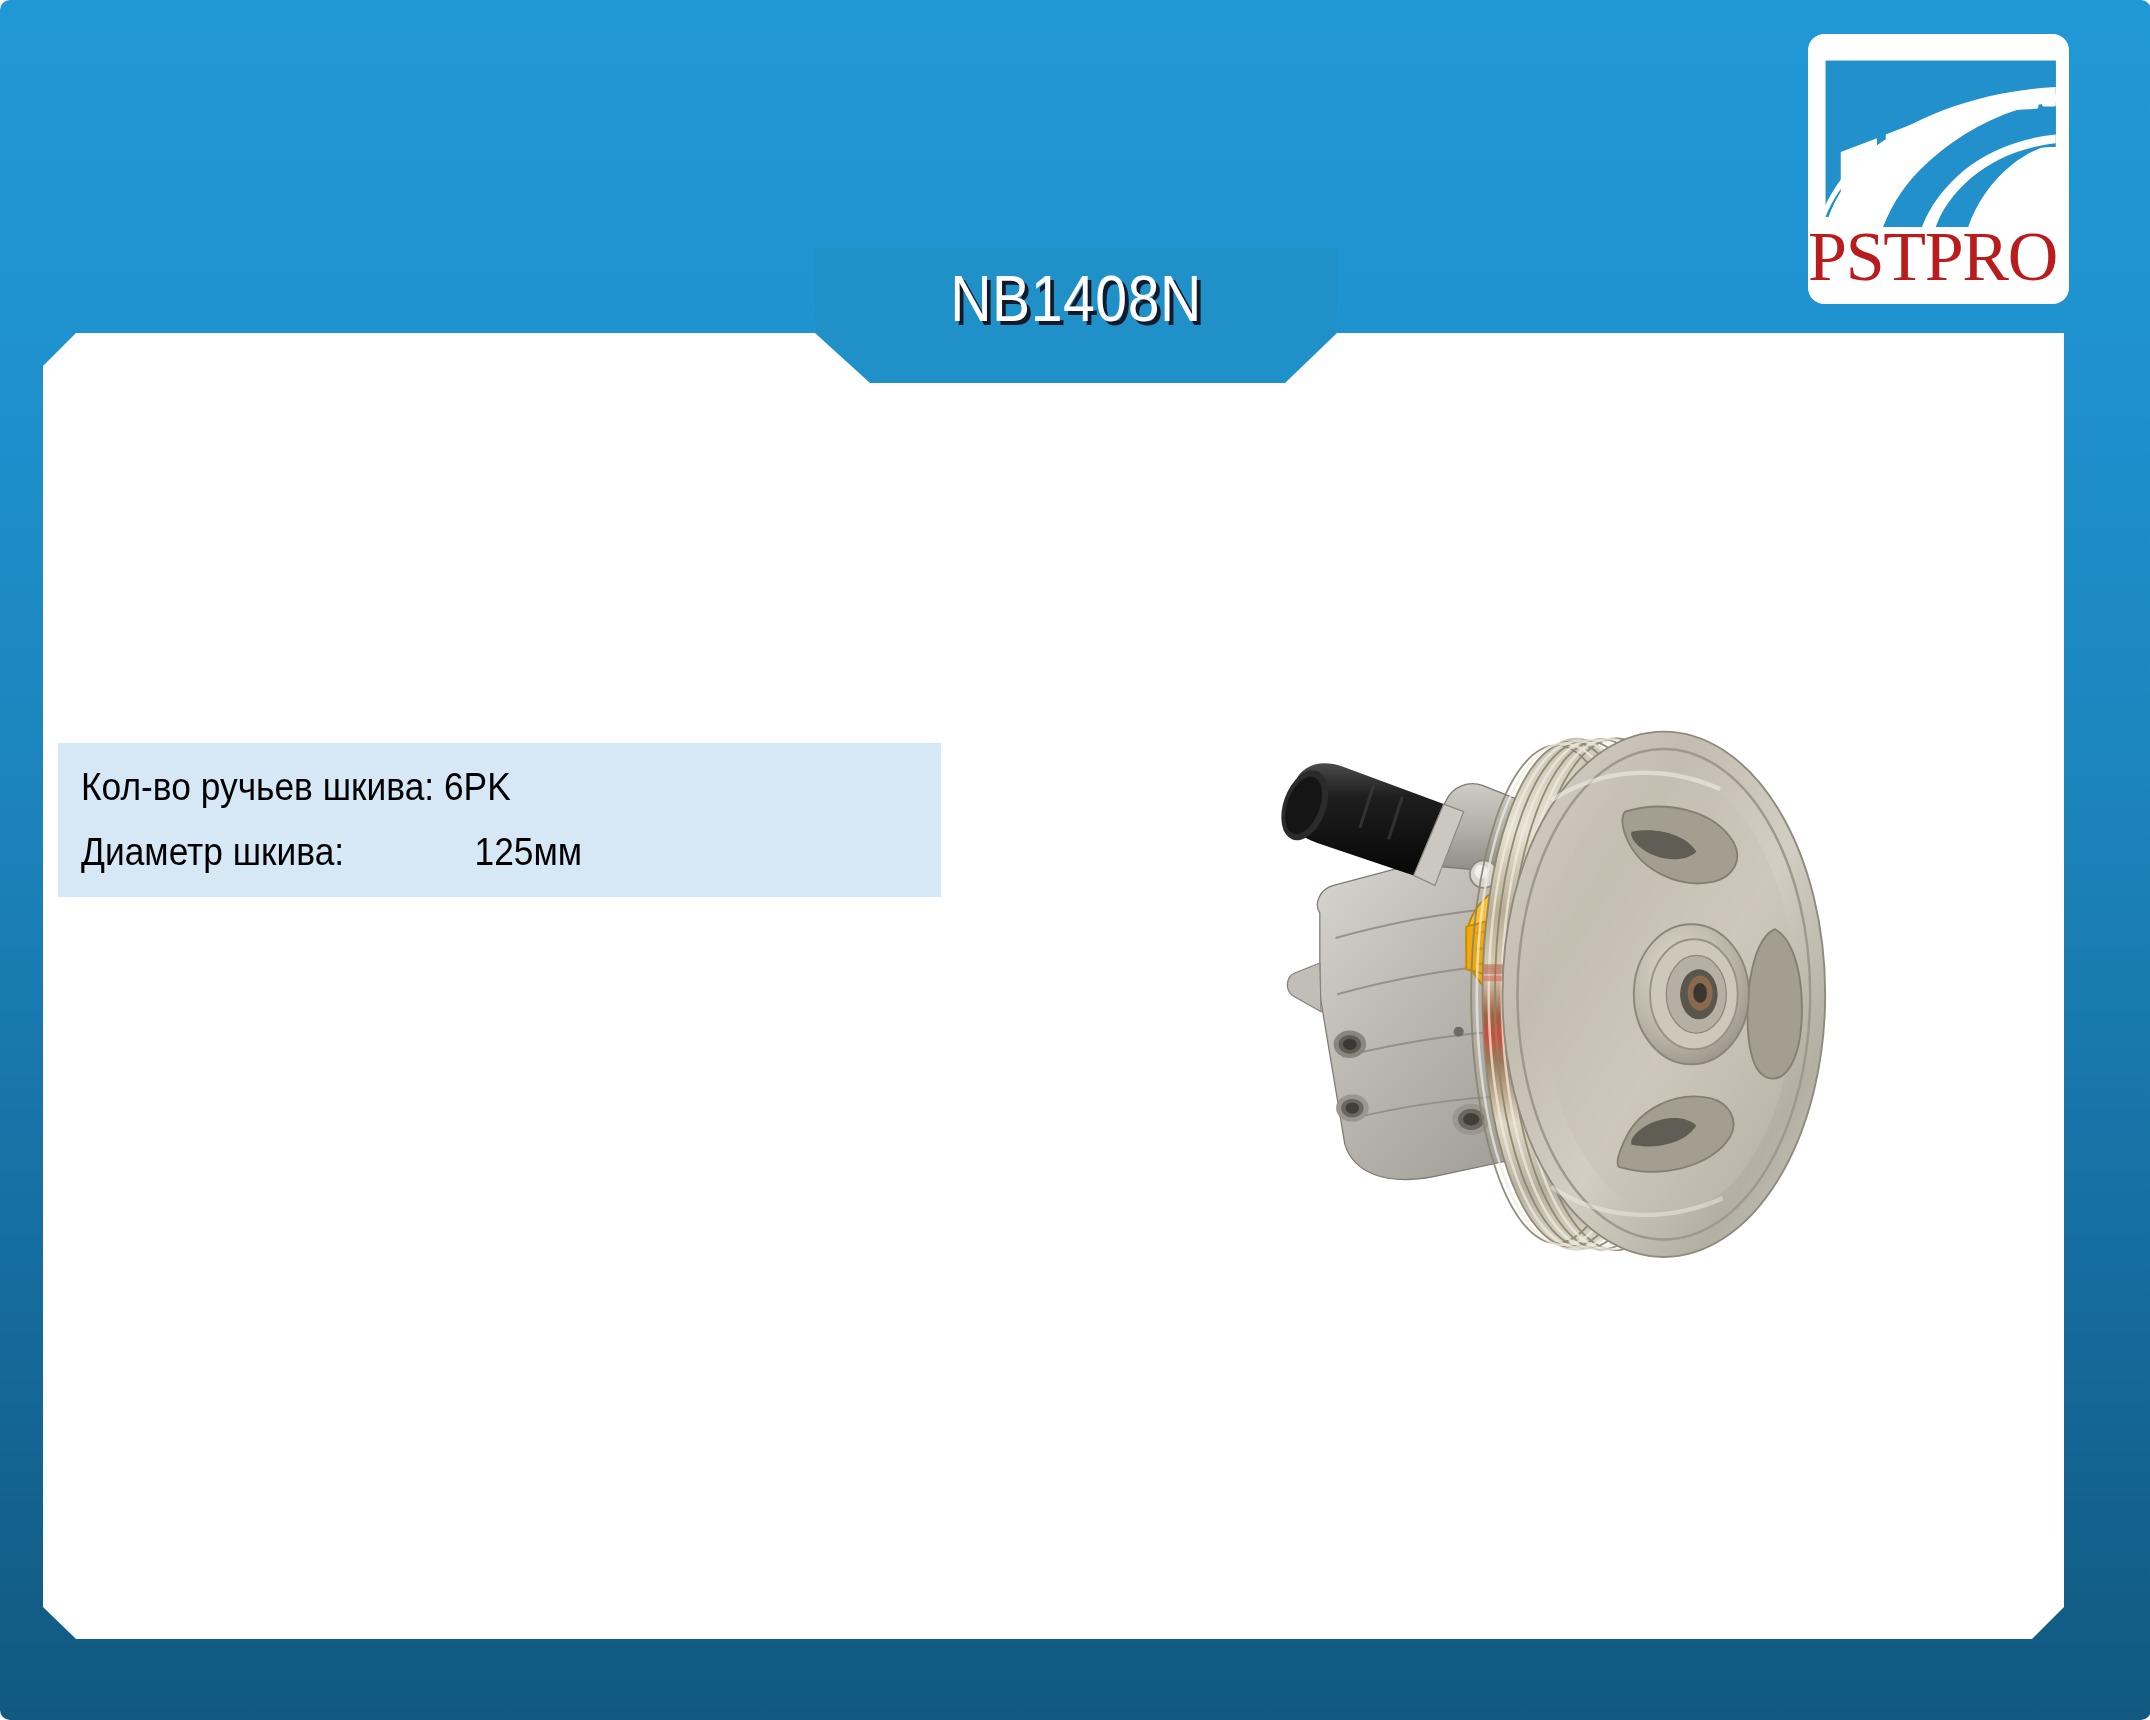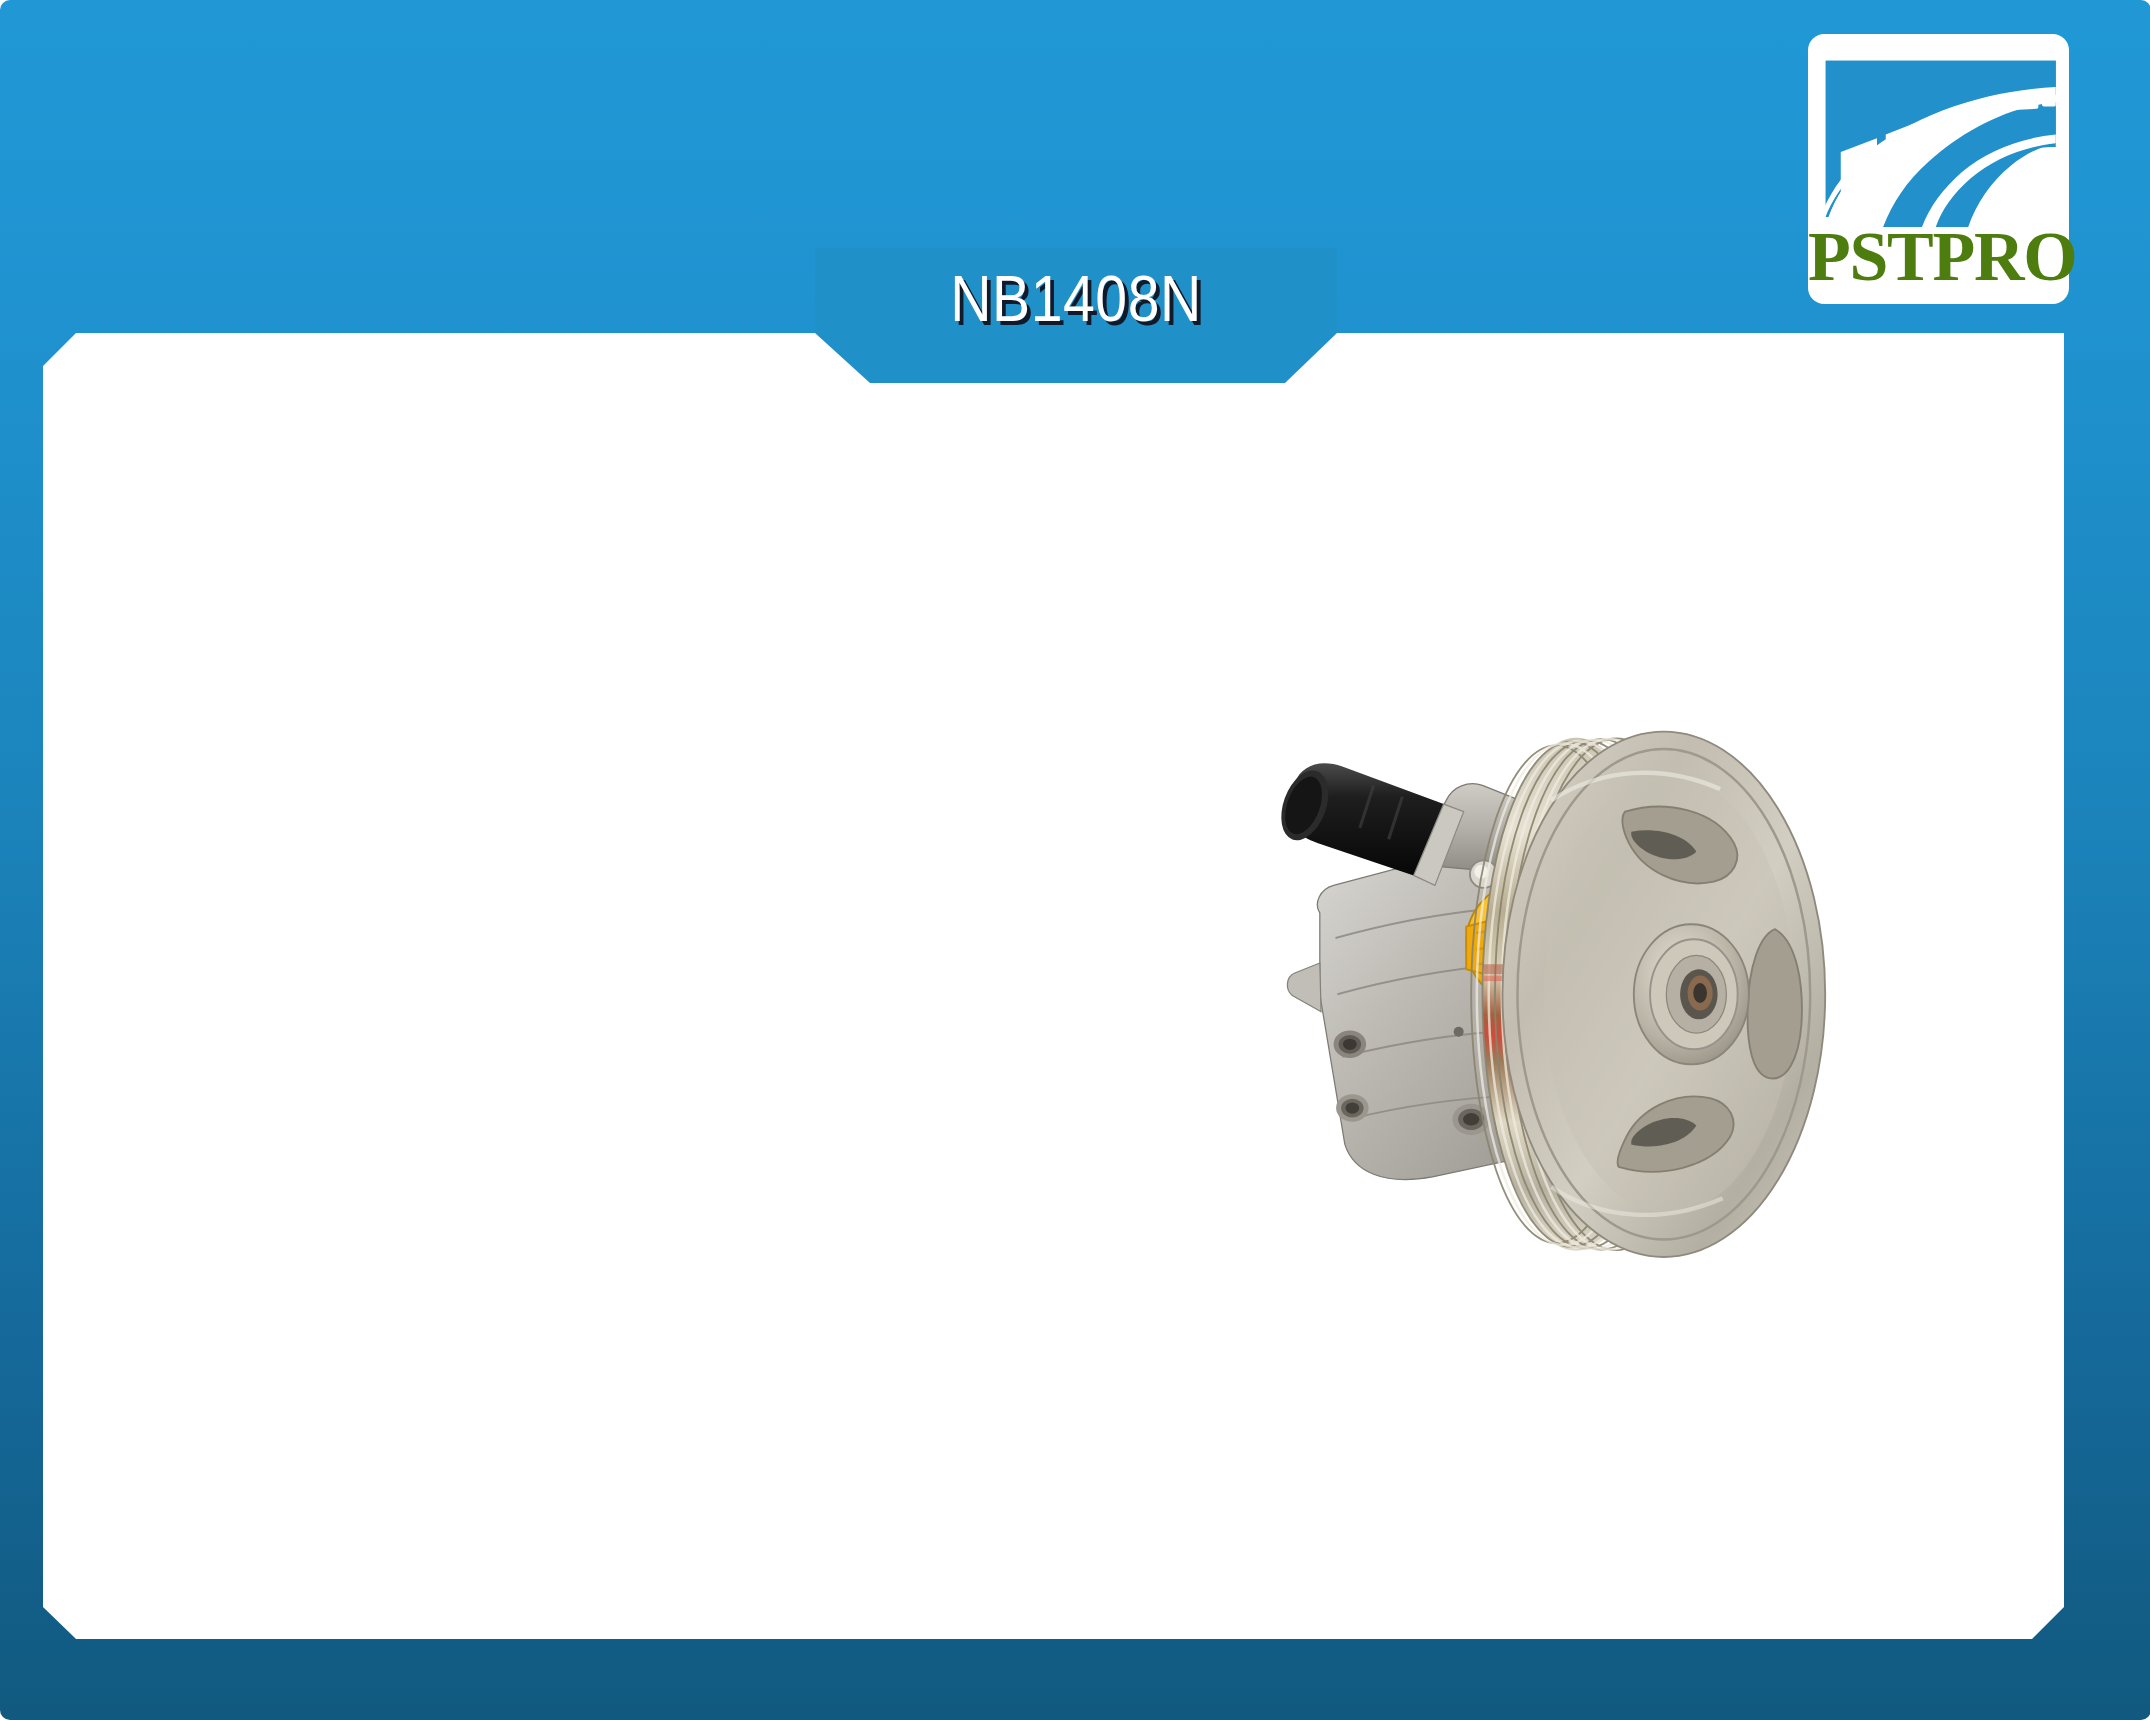--- a/index.html
+++ b/index.html
@@ -40,23 +40,23 @@
   }
   
   #logo{
     position:absolute;left:1808px;top:34px;width:261px;height:270px;
     background:#ffffff;border-radius:16.3px;
     box-sizing:border-box;padding:12.5px 12.5px 5px 12.5px;
   }
   #logo-road{position:absolute;left:15px;top:12.5px;width:233px;height:180px;}
   #logo-word{
     position:absolute;left:0;top:188px;width:261px;
-    text-align:right;color:#4d7c0f;
+    text-align:left;color:#b91c1c;
     font-family:"Liberation Serif","DejaVu Serif",serif;
-    font-size:70px;font-weight:700;letter-spacing:-1.3px;line-height:1;
+    font-size:70px;font-weight:400;letter-spacing:-1.3px;line-height:1;
   }
   
   #spec{
     position:absolute;left:58px;top:743px;width:883px;height:154px;
     background:#d6e8f6;
   }
   .spec-row{
     position:absolute;left:22.5px;color:#000000;
     font-family:"Liberation Sans","DejaVu Sans",sans-serif;
     font-size:38px;font-weight:400;white-space:nowrap;
@@ -103,20 +103,31 @@
         <rect x="226" y="94" width="50" height="17" rx="3" transform="rotate(-7 251 102)"></rect>
         <rect x="164" y="110" width="48" height="19" rx="3" transform="rotate(-13 188 119)"></rect>
         <rect x="108" y="134" width="46" height="22" rx="3" transform="rotate(-21 131 145)"></rect>
         <rect x="58" y="166" width="44" height="26" rx="3" transform="rotate(-31 80 179)"></rect>
         <rect x="350" y="80" width="22" height="15" rx="3"></rect>
       </g>
     </svg>
     <div id="logo-word">PSTPRO</div>
   </div>
 
+  <div id="spec">
+    <div class="spec-row" id="spec-row-0">
+      <span>Кол-во ручьев шкива: </span>
+      <span>6PK</span>
+    </div>
+    <div class="spec-row" id="spec-row-1">
+      <span>Диаметр шкива: </span>
+      <span class="spec-val-pad"></span>
+      <span>125мм</span>
+    </div>
+  </div>
 
   <svg id="product" viewBox="0 0 1060 1060">
     <defs>
       <linearGradient id="alu" x1="0" y1="0" x2="1" y2="1">
         <stop offset="0" stop-color="#d8d6d2"></stop>
         <stop offset=".35" stop-color="#bfbcb6"></stop>
         <stop offset=".7" stop-color="#a9a6a0"></stop>
         <stop offset="1" stop-color="#949089"></stop>
       </linearGradient>
       <linearGradient id="alu2" x1="0" y1="0" x2="0" y2="1">

